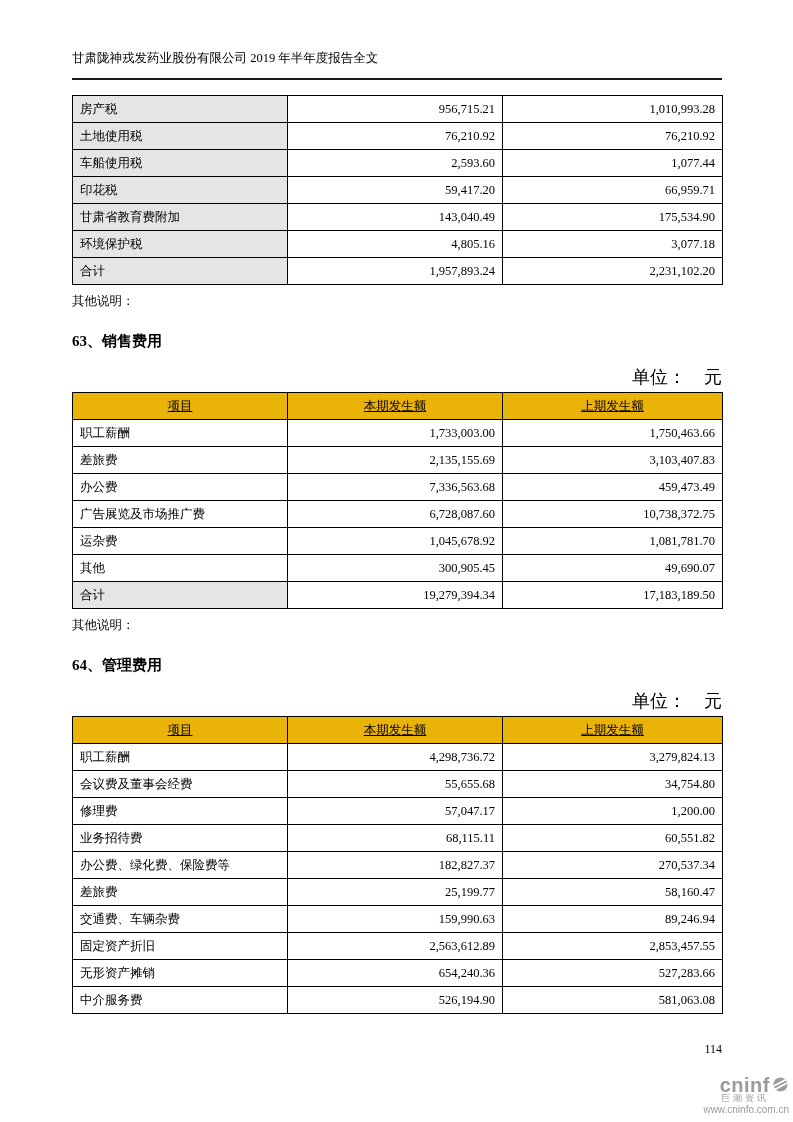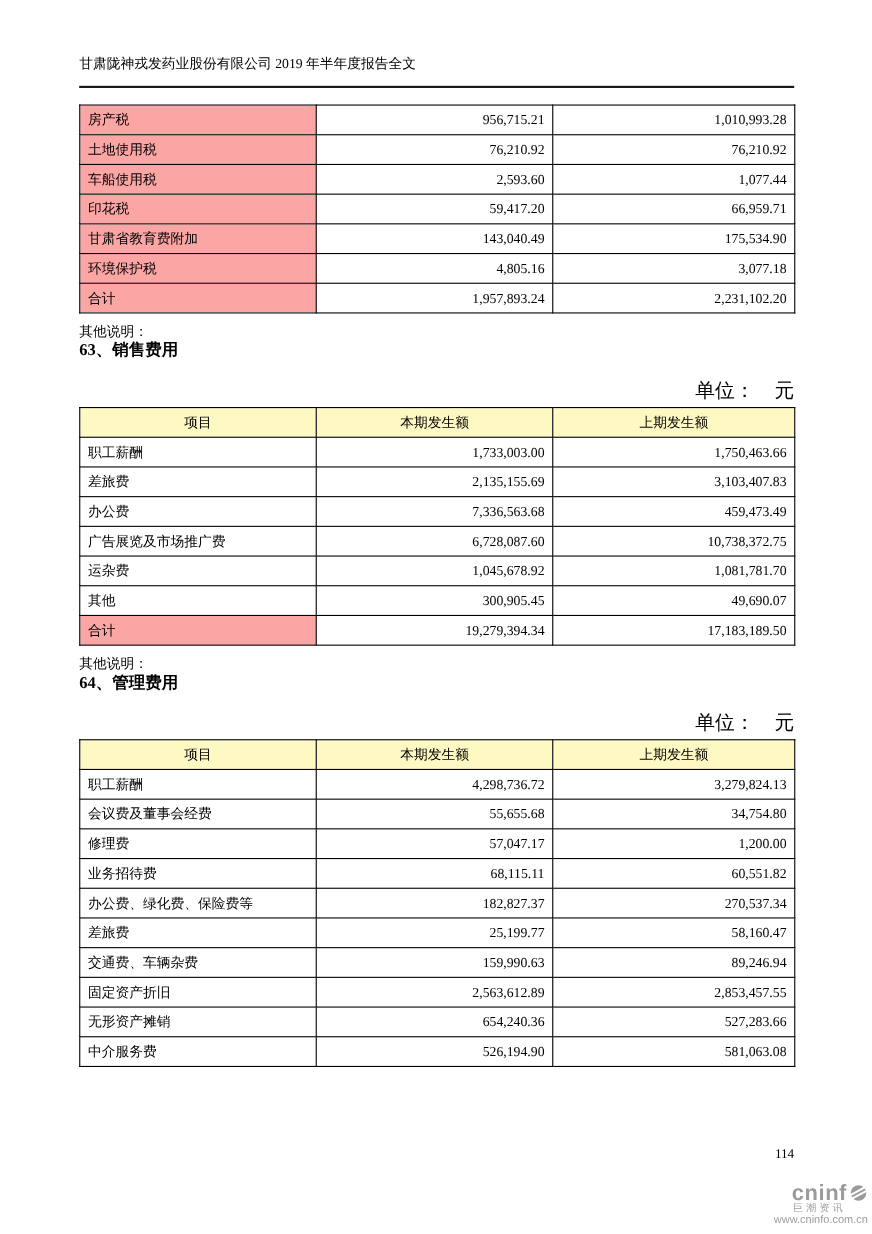--- a/index.html
+++ b/index.html
@@ -18,27 +18,27 @@
   .content { position:absolute; top:95px; left:72px; width:650px; }
 
   table.grid { border-collapse:collapse; width:650px; table-layout:fixed; }
   table.grid col.c-label { width:215px; }
   table.grid col.c-cur   { width:215px; }
   table.grid col.c-prev  { width:220px; }
   table.grid th, table.grid td {
     border:1px solid #000; height:26px; font-size:12.5px;
     padding:0 7px; overflow:hidden; white-space:nowrap;
   }
-  table.grid th { background:#fef9c3; font-weight:normal; text-align:center; }
+  table.grid th { background:#eab308; font-weight:normal; text-align:center;text-decoration:underline; }
   td.c0  { text-align:left; }
   td.num { text-align:right; }
-  td.shade { background:#fca5a5; }
+  td.shade { background:#e5e5e5; }
 
   .note { margin-top:8px; font-size:12.5px; line-height:16px; }
-  .sec-heading { font-size:15px; line-height:20px; font-weight:bold; }
+  .sec-heading { margin-top:22px; font-size:15px; line-height:20px; font-weight:bold; }
   .unit-line { margin-top:18px; font-size:18px; line-height:16px; text-align:right; }
   .tbl { margin-top:7px; }
 
   .page-number {
     position:absolute; top:1042px; left:72px; width:650px;
     text-align:right; font-size:12px;
   }
 
   .cninfo {
     position:absolute; top:1076px; right:4px; width:110px;

